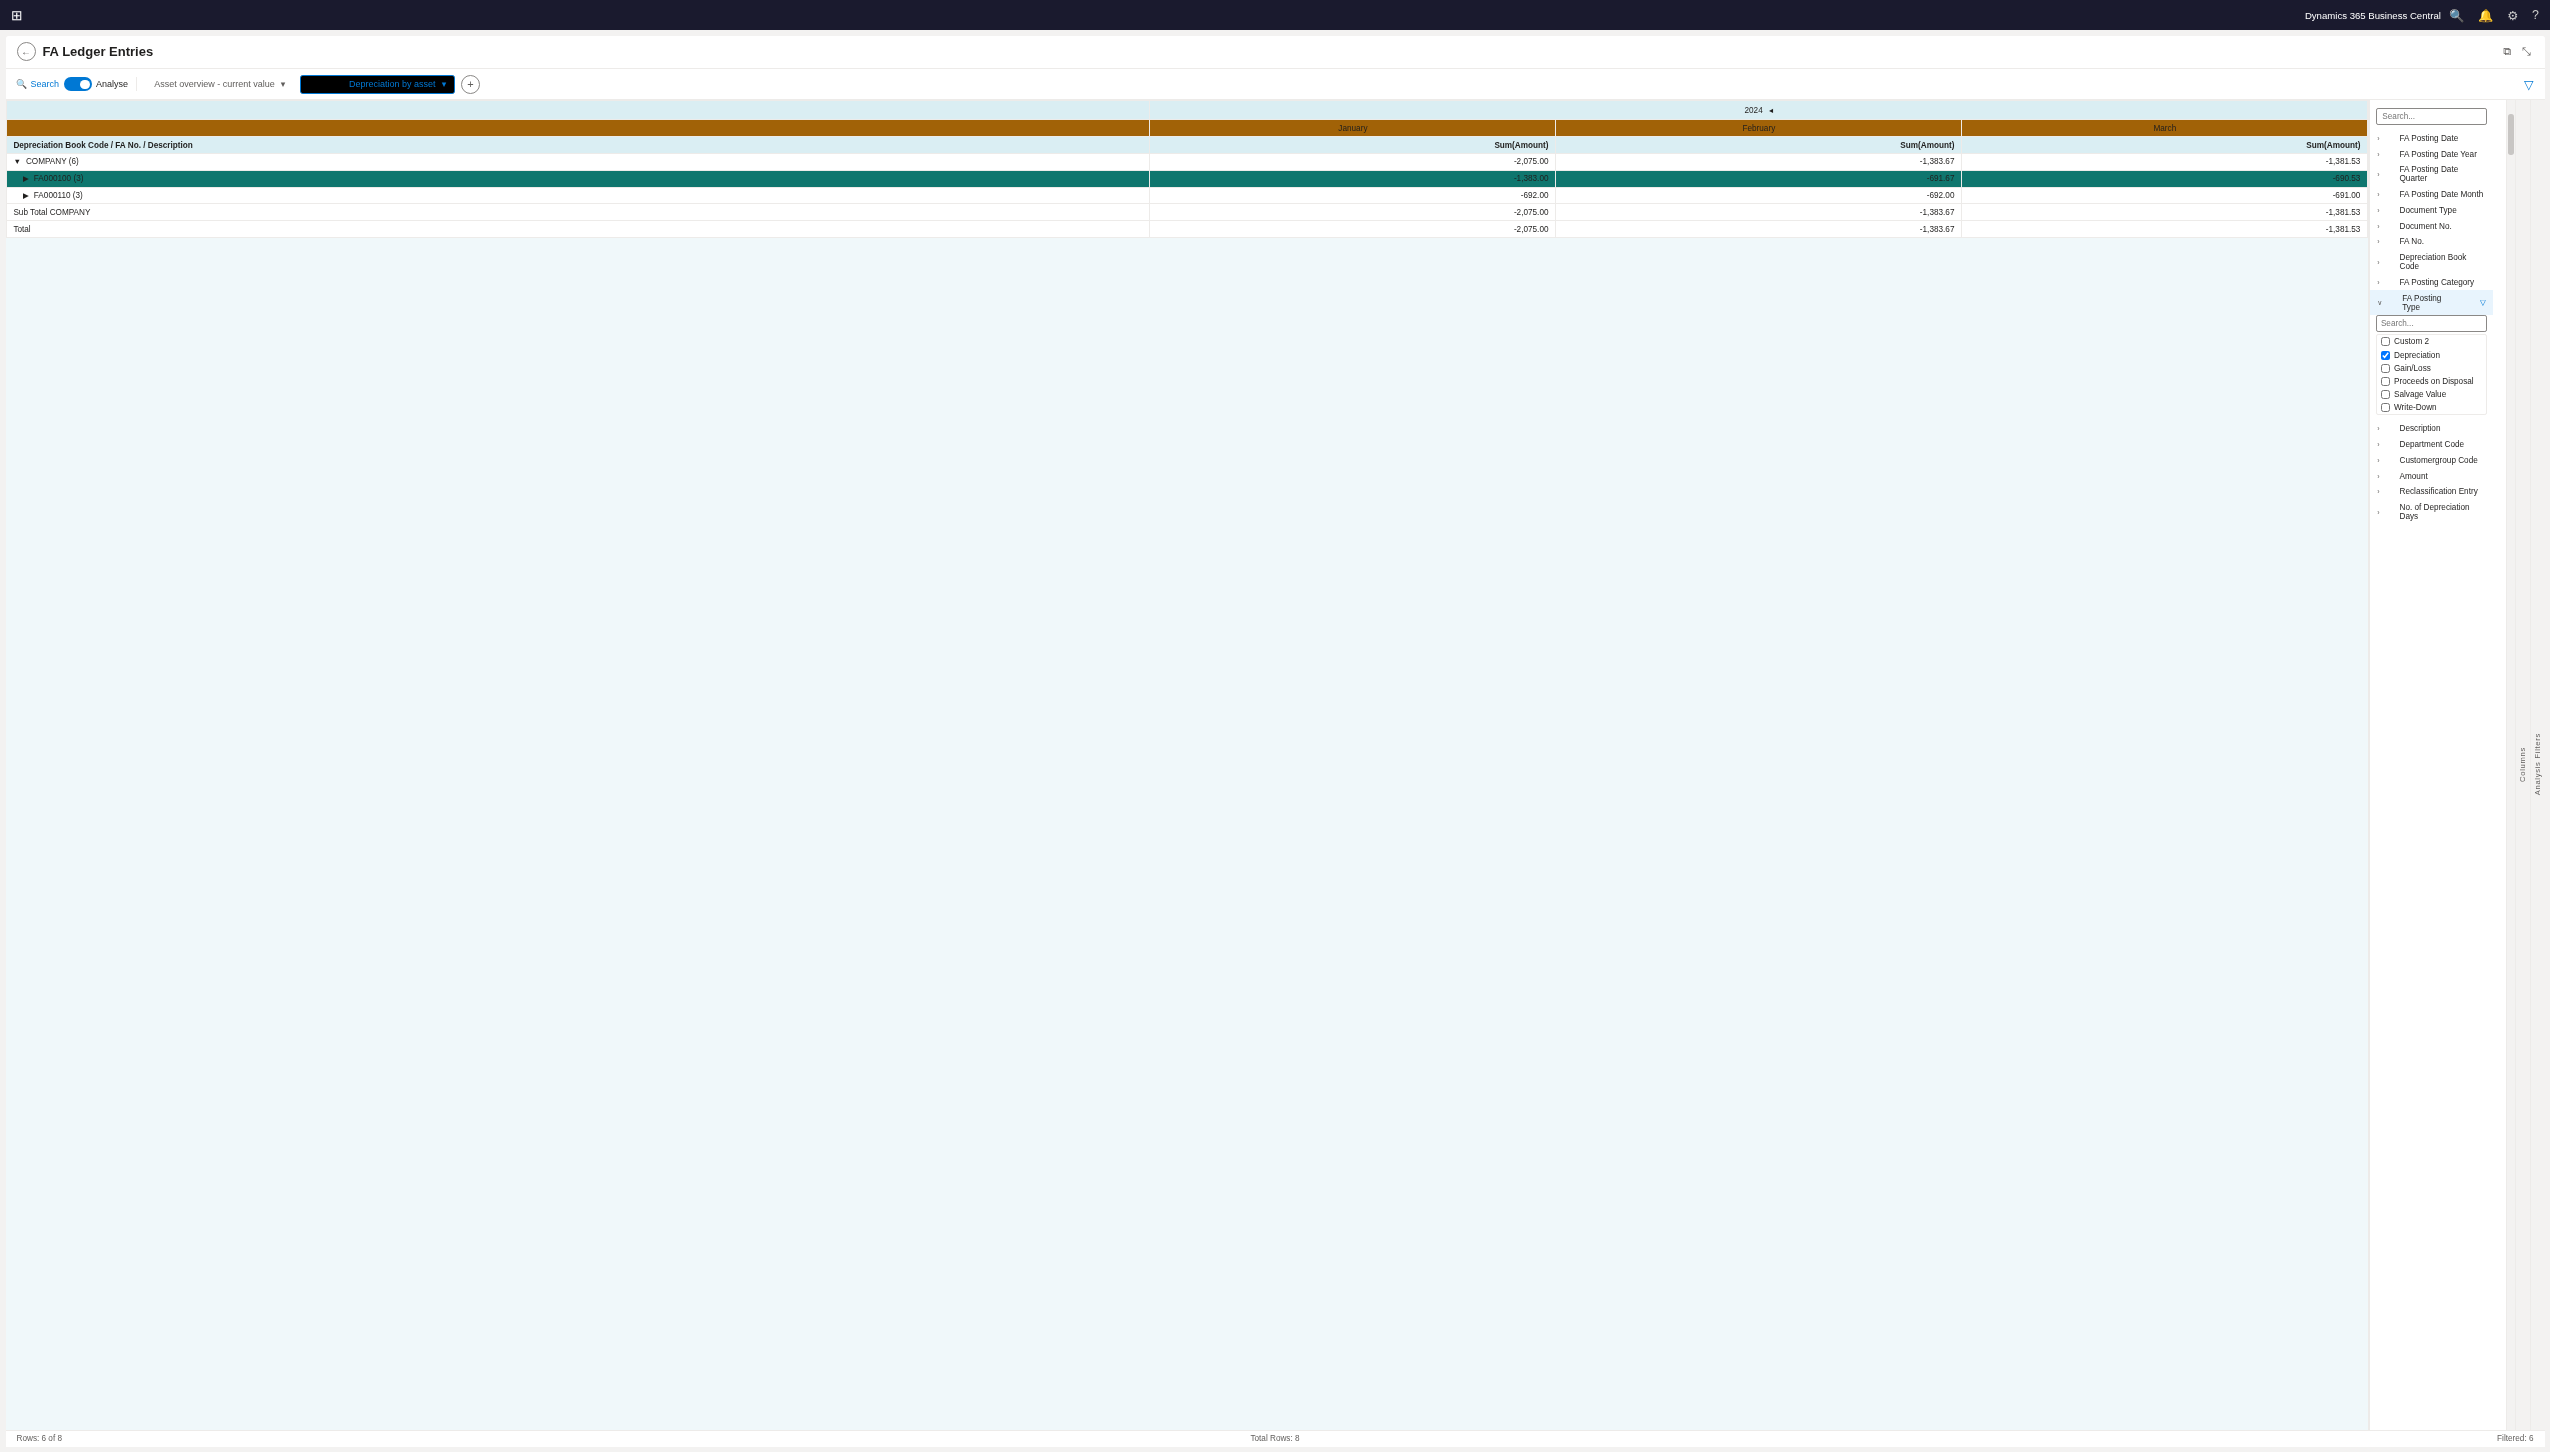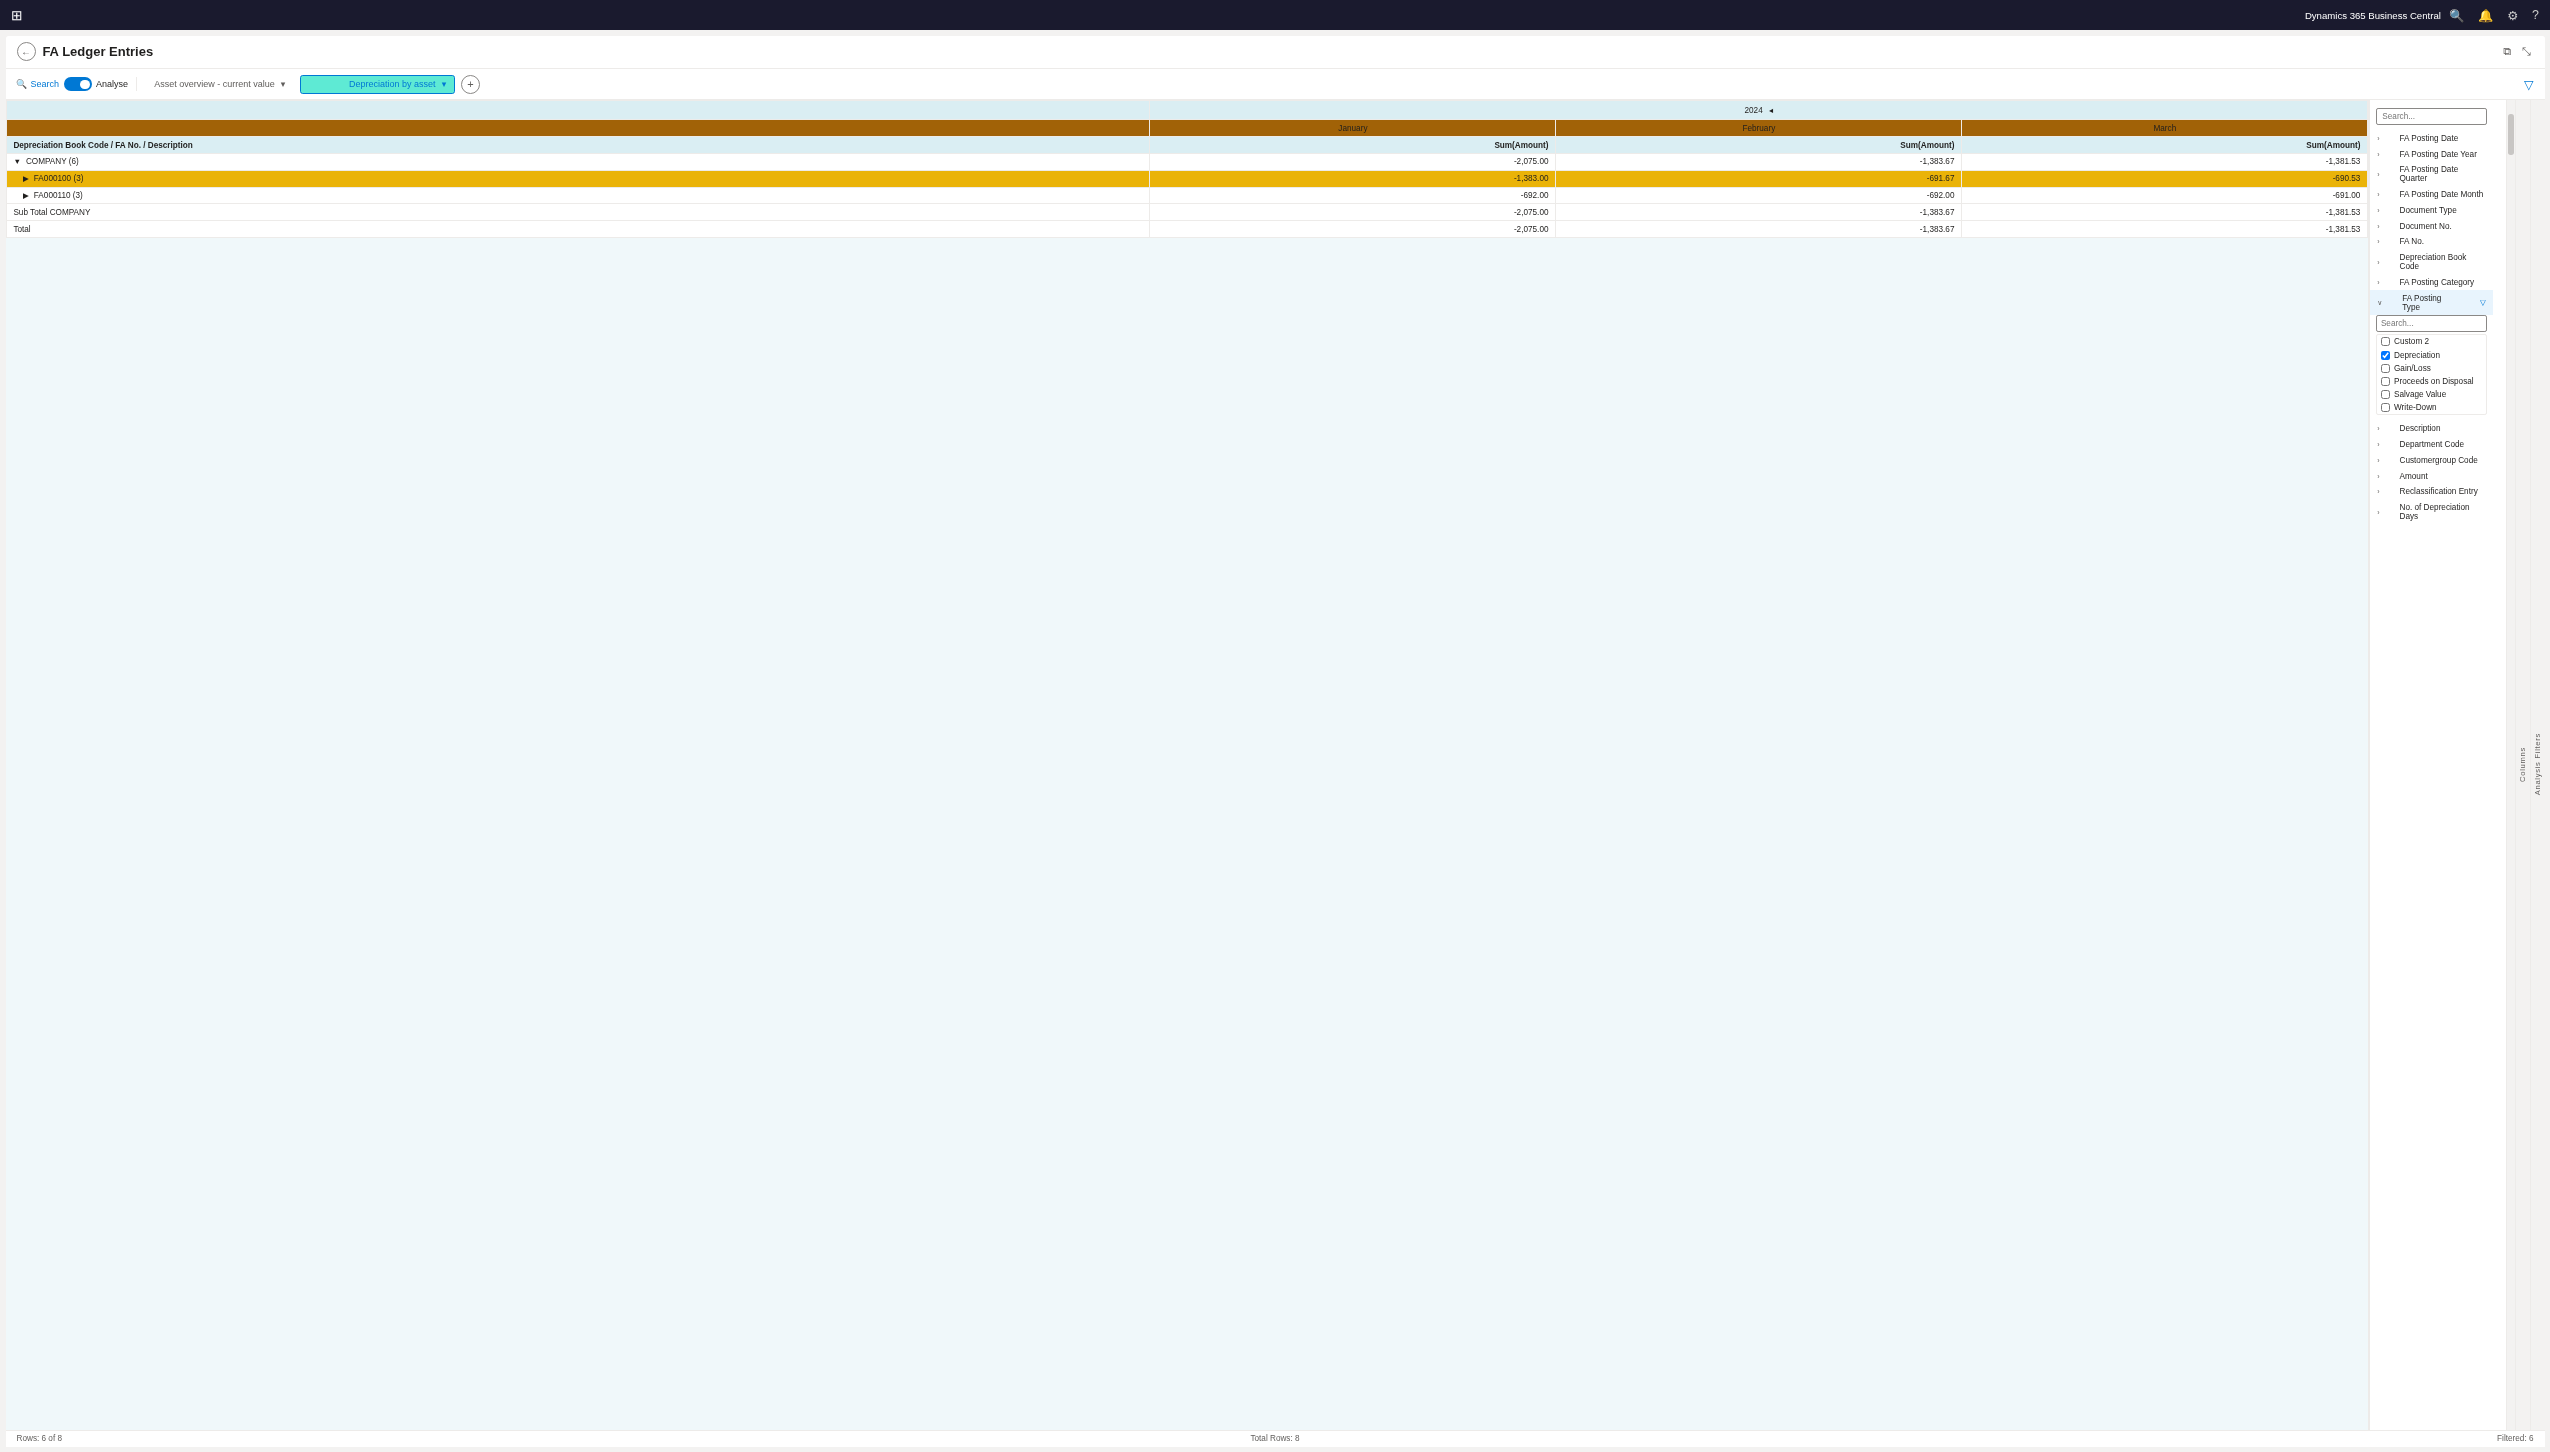--- a/index.html
+++ b/index.html
@@ -88,21 +88,21 @@
       display: flex; align-items: center; gap: 6px;
       padding: 3.4px 8.2px;
       border-radius: 2.7px;
       cursor: pointer;
       font-size: 9px;
       border: 0.7px solid transparent;
       background: #fff;
       color: #605e5c;
     }
     .tab-btn.active {
-      background: #5eead4;
+      background: #000000;
       border-color: #0078d4;
       color: #0078d4;
       font-weight: 500;
       padding-left: 48px;
     }
     .add-btn {
       width: 19px; height: 19px;
       border: 0.7px solid #8a8886;
       border-radius: 50%;
       display: flex; align-items: center; justify-content: center;
@@ -153,21 +153,21 @@
     }
     
     .col-header th {
       background: #daeef3;
       font-weight: 600;
       font-size: 8.2px;
       color: #201f1e;
       text-align: left;
     }
     .col-header th.num { text-align: right; }
-    .data-table tbody tr.selected { background: #eab308; }
+    .data-table tbody tr.selected { background: #0f766e; }
     .data-table td.num { text-align: right; }
     .data-table td.indent1 { padding-left: 16.5px; }
     .expand-icon { font-size: 7.6px; margin-right: 2.7px; cursor: pointer; }
 
     
     .status-bar {
       display: flex;
       align-items: center;
       padding: 3.4px 11px;
       border-top: 0.7px solid #edebe9;

